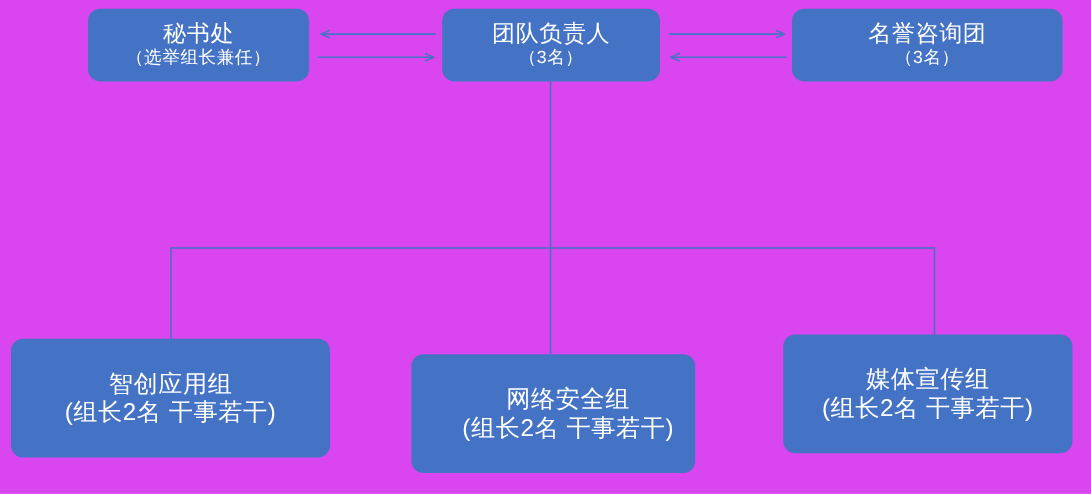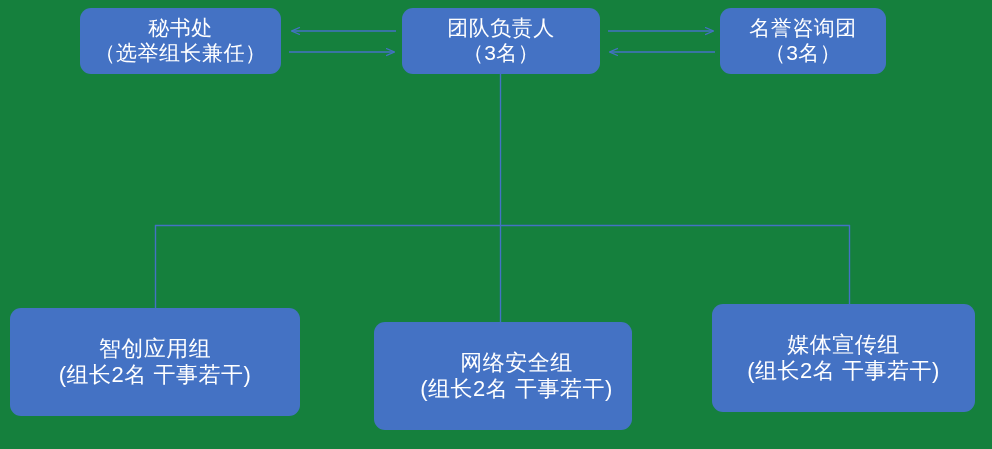--- a/index.html
+++ b/index.html
@@ -8,21 +8,21 @@
     padding: 0;
     background: #ffffff;
   }
   body {
     font-family: "Liberation Sans", "DejaVu Sans", sans-serif;
   }
   #chart-canvas {
     position: relative;
     width: 992px;
     height: 449px;
-    background: #15803d;
+    background: #d946ef;
     overflow: hidden;
   }
   #connector-layer {
     position: absolute;
     left: 0;
     top: 0;
     width: 992px;
     height: 449px;
     pointer-events: none;
   }
@@ -39,32 +39,32 @@
     text-align: center;
     line-height: 1.18;
     letter-spacing: 0.5px;
     -webkit-font-smoothing: antialiased;
   }
   .node-title {
     font-size: 21px;
     white-space: nowrap;
   }
   .node-sub {
-    font-size: 21px;
+    font-size: 16px;
     white-space: nowrap;
   }
   
   #node-secretariat {
     left: 80px;  top: 8px;  width: 201px; height: 66px;
   }
   #node-leader {
     left: 402px; top: 8px;  width: 198px; height: 66px;
   }
   #node-advisory {
-    left: 720px; top: 8px;  width: 166px; height: 66px;
+    left: 720px; top: 8px;  width: 246px; height: 66px;
   }
   
   #node-innovation {
     left: 10px;  top: 308px; width: 290px; height: 108px;
   }
   #node-security {
     left: 374px; top: 322px; width: 258px; height: 108px; padding-left: 27px;
   }
   #node-media {
     left: 712px; top: 304px; width: 263px; height: 108px;

